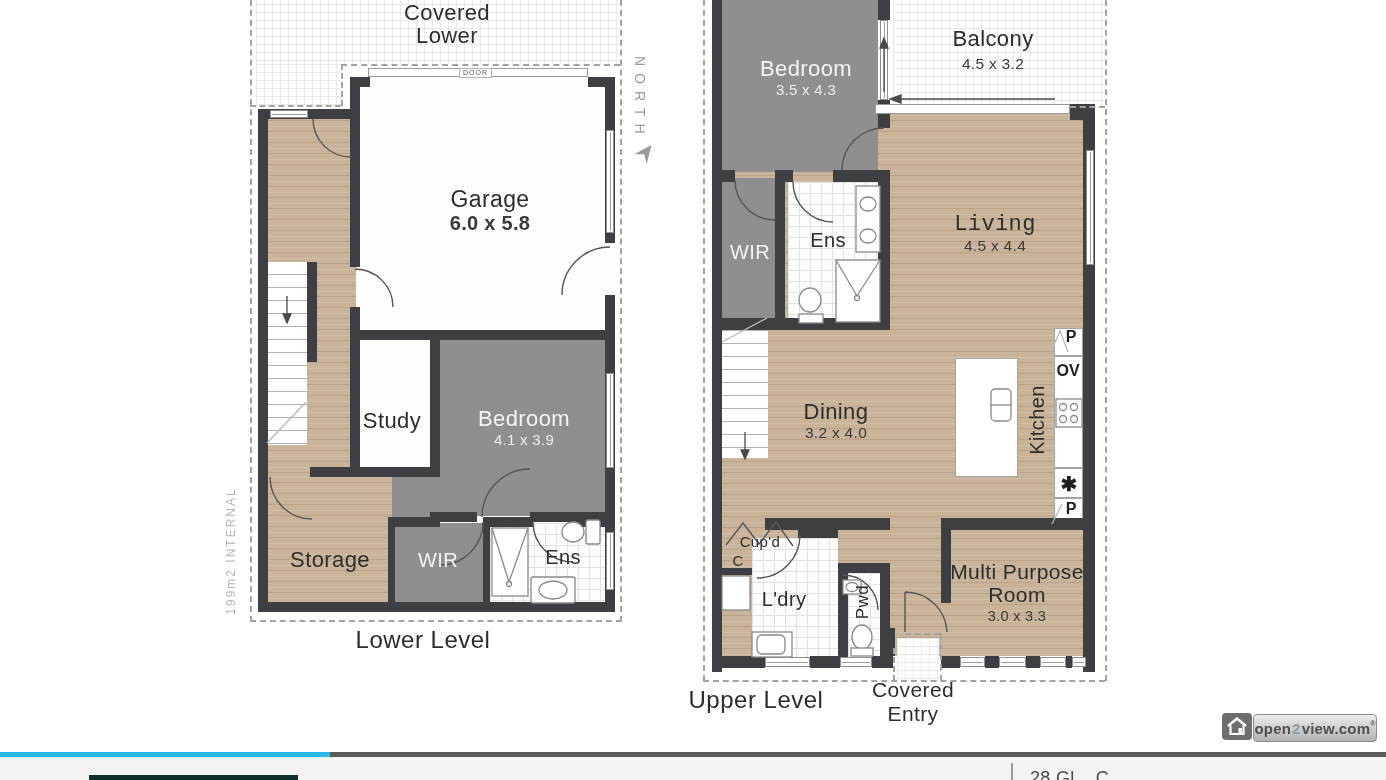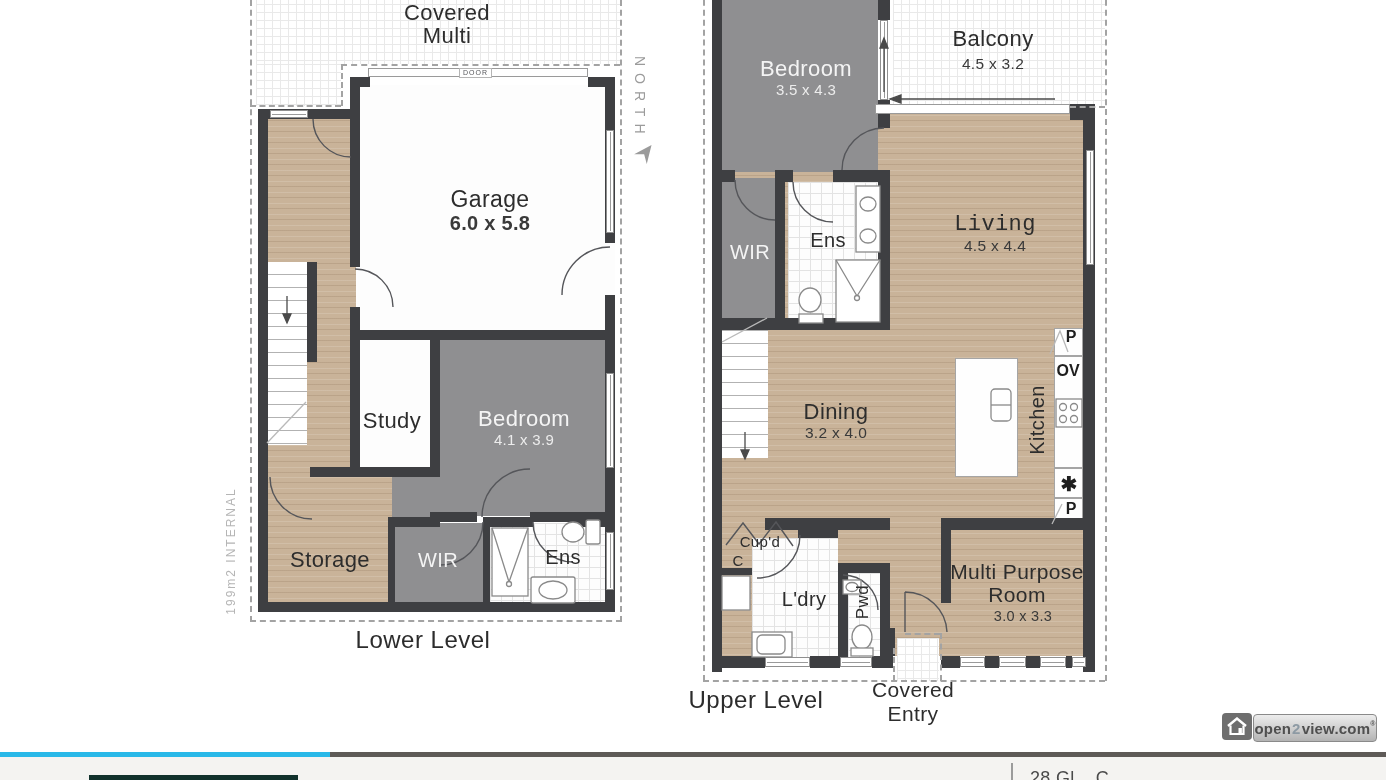--- a/index.html
+++ b/index.html
@@ -235,21 +235,21 @@
       <rect x="722" y="576" width="28" height="34"></rect>
 
       <rect x="843" y="580" width="18" height="14"></rect>
       <ellipse cx="852" cy="587" rx="6" ry="4.5"></ellipse>
       <ellipse cx="862" cy="637" rx="10" ry="12"></ellipse>
       <rect x="851" y="648" width="22" height="8"></rect>
     </g>
   </svg>
 
   <div class="lbl cx" style="left:447px;top:0px;">Covered</div>
-  <div class="lbl cx" style="left:447px;top:23px;">Multi</div>
+  <div class="lbl cx" style="left:447px;top:23px;">Lower</div>
   <div class="doorlbl" style="left:459px;top:68px;">DOOR</div>
   <div class="lbl cx" style="left:490px;top:186px;font-size:23px;">Garage</div>
   <div class="dims cx sm" style="left:490px;top:212px;">6.0 x 5.8</div>
   <div class="lbl cx" style="left:392px;top:408px;">Study</div>
   <div class="lblw cx" style="left:524px;top:406px;">Bedroom</div>
   <div class="dimsw cx" style="left:524px;top:431px;">4.1 x 3.9</div>
   <div class="lbl cx" style="left:330px;top:547px;">Storage</div>
   <div class="lblw cx" style="left:438px;top:549px;font-size:20px;">WIR</div>
   <div class="lbl cx" style="left:563px;top:546px;font-size:20px;">Ens</div>
   <div class="title cx" style="left:423px;top:626px;">Lower Level</div>
@@ -270,25 +270,25 @@
   <div class="dims cx" style="left:995px;top:237px;">4.5 x 4.4</div>
   <div class="lbl cx" style="left:836px;top:399px;">Dining</div>
   <div class="dims cx" style="left:836px;top:424px;">3.2 x 4.0</div>
   <div class="lbl rot" style="left:1037px;top:420px;font-size:20px;">Kitchen</div>
   <div class="kit-sym cx" style="left:1071px;top:328px;">P</div>
   <div class="kit-sym cx" style="left:1068px;top:362px;">OV</div>
   <div class="kit-sym cx" style="left:1069px;top:472px;font-size:20px;">✱</div>
   <div class="kit-sym cx" style="left:1071px;top:500px;">P</div>
   <div class="lbl cx" style="left:760px;top:533px;font-size:15px;">Cup'd</div>
   <div class="lbl cx" style="left:738px;top:552px;font-size:15px;">C</div>
-  <div class="lbl cx" style="left:804px;top:588px;font-size:20px;">L'dry</div>
+  <div class="lbl cx" style="left:784px;top:588px;font-size:20px;">L'dry</div>
   <div class="lbl rot" style="left:863px;top:602px;font-size:17px;">Pwd</div>
   <div class="lbl cx" style="left:1017px;top:560px;font-size:21px;">Multi Purpose</div>
   <div class="lbl cx" style="left:1017px;top:583px;font-size:21px;">Room</div>
-  <div class="dims cx" style="left:1017px;top:608px;font-size:14.5px;margin-left:6px;">3.0 x 3.3</div>
+  <div class="dims cx" style="left:1017px;top:608px;font-size:14.5px;">3.0 x 3.3</div>
   <div class="lbl cx" style="left:913px;top:678px;font-size:21px;">Covered</div>
   <div class="lbl cx" style="left:913px;top:702px;font-size:21px;">Entry</div>
   <div class="title cx" style="left:756px;top:686px;">Upper Level</div>
 
   <div class="wm-house" style="left:1222px;top:713px;width:30px;height:27px;">
     <svg width="22" height="19" viewBox="0 0 22 19">
       <path d="M2,9 L11,1.5 L20,9" stroke="#ffffff" stroke-width="2.4" fill="none"></path>
       <path d="M4.5,8.5 L4.5,17 L17.5,17 L17.5,8.5" stroke="#ffffff" stroke-width="2.2" fill="none"></path>
       <rect x="12.5" y="11" width="3.4" height="6" fill="#ffffff"></rect>
     </svg>

